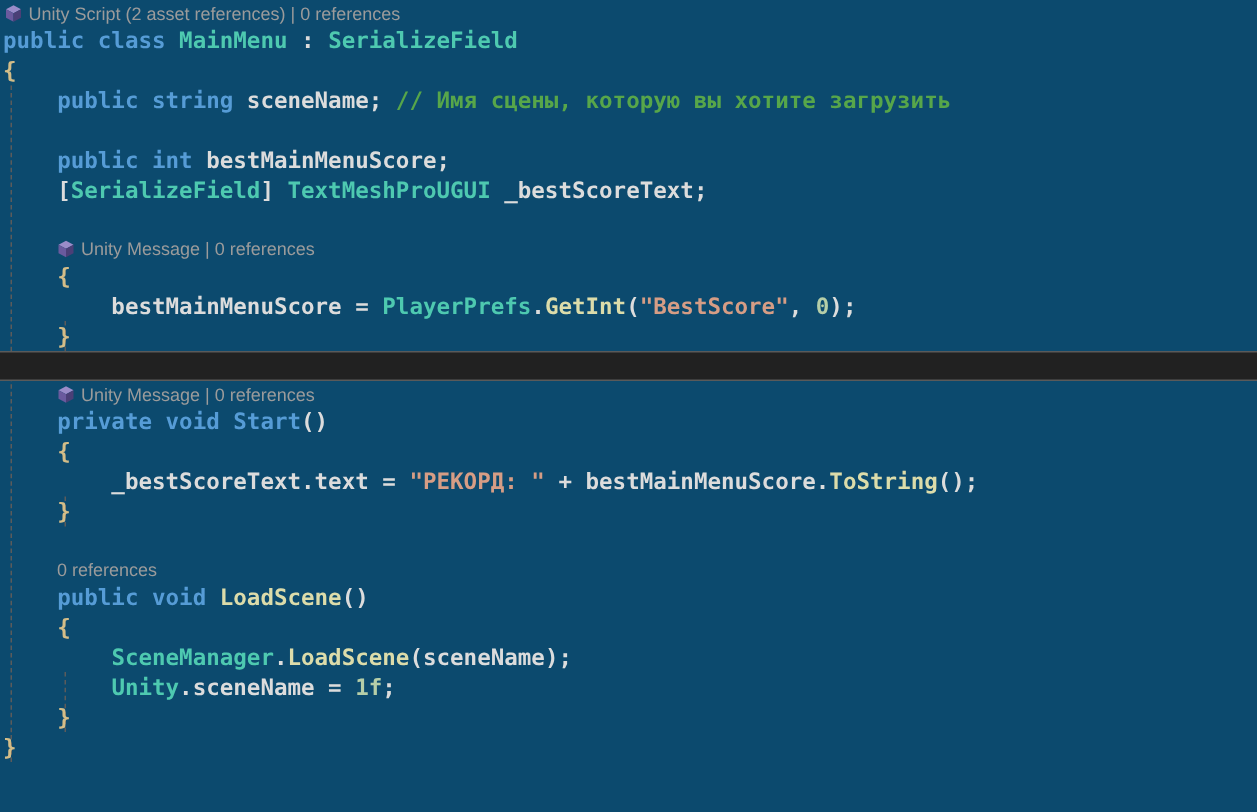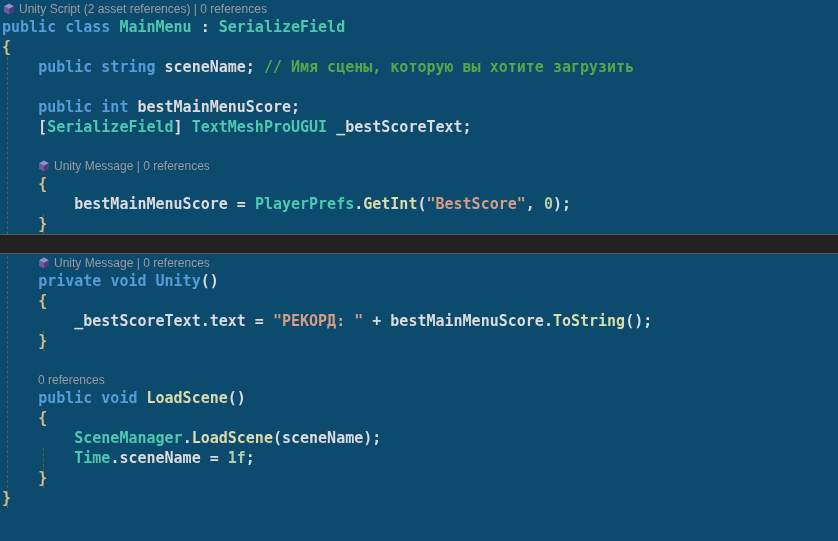--- a/index.html
+++ b/index.html
@@ -66,29 +66,29 @@
       </svg><span>Unity Message | 0 references</span></div>
     <div class="code-line"><span style="color: rgb(220, 220, 220);">    </span><span style="color: rgb(211, 189, 136);">{</span></div>
     <div class="code-line"><span style="color: rgb(220, 220, 220);">        bestMainMenuScore = </span><span style="color: rgb(78, 201, 176);">PlayerPrefs</span><span style="color: rgb(220, 220, 220);">.</span><span style="color: rgb(220, 220, 170);">GetInt</span><span style="color: rgb(220, 220, 220);">(</span><span style="color: rgb(214, 157, 133);">"BestScore"</span><span style="color: rgb(220, 220, 220);">, </span><span style="color: rgb(181, 206, 168);">0</span><span style="color: rgb(220, 220, 220);">);</span></div>
     <div class="code-line"><span style="color: rgb(220, 220, 220);">    </span><span style="color: rgb(211, 189, 136);">}</span></div>
     <div class="divider-band"></div>
     <div class="codelens-line" style="padding-left: 38px; color: rgb(155, 155, 155);"><svg class="cl-icon" viewBox="0 0 12 12">
         <polygon points="6,0.5 11,3.2 6,5.9 1,3.2" fill="#9a8cc9"></polygon>
         <polygon points="1,3.2 6,5.9 6,11.5 1,8.8" fill="#6a5a9e"></polygon>
         <polygon points="11,3.2 11,8.8 6,11.5 6,5.9" fill="#4b3f77"></polygon>
       </svg><span>Unity Message | 0 references</span></div>
-    <div class="code-line"><span style="color: rgb(220, 220, 220);">    </span><span style="color: rgb(86, 156, 214);">private </span><span style="color: rgb(86, 156, 214);">void </span><span style="color: rgb(86, 156, 214);">Unity</span><span style="color: rgb(220, 220, 220);">()</span></div>
+    <div class="code-line"><span style="color: rgb(220, 220, 220);">    </span><span style="color: rgb(86, 156, 214);">private </span><span style="color: rgb(86, 156, 214);">void </span><span style="color: rgb(86, 156, 214);">Start</span><span style="color: rgb(220, 220, 220);">()</span></div>
     <div class="code-line"><span style="color: rgb(220, 220, 220);">    </span><span style="color: rgb(211, 189, 136);">{</span></div>
     <div class="code-line"><span style="color: rgb(220, 220, 220);">        _bestScoreText.text = </span><span style="color: rgb(214, 157, 133);">"РЕКОРД: "</span><span style="color: rgb(220, 220, 220);"> + bestMainMenuScore</span><span style="color: rgb(220, 220, 220);">.</span><span style="color: rgb(220, 220, 170);">ToString</span><span style="color: rgb(220, 220, 220);">();</span></div>
     <div class="code-line"><span style="color: rgb(220, 220, 220);">    </span><span style="color: rgb(211, 189, 136);">}</span></div>
     <div class="code-line"></div>
     <div class="codelens-line" style="padding-left: 38px; color: rgb(155, 155, 155);"><span>0 references</span></div>
     <div class="code-line"><span style="color: rgb(220, 220, 220);">    </span><span style="color: rgb(86, 156, 214);">public </span><span style="color: rgb(86, 156, 214);">void </span><span style="color: rgb(220, 220, 170);">LoadScene</span><span style="color: rgb(220, 220, 220);">()</span></div>
     <div class="code-line"><span style="color: rgb(220, 220, 220);">    </span><span style="color: rgb(211, 189, 136);">{</span></div>
     <div class="code-line"><span style="color: rgb(220, 220, 220);">        </span><span style="color: rgb(78, 201, 176);">SceneManager</span><span style="color: rgb(220, 220, 220);">.</span><span style="color: rgb(220, 220, 170);">LoadScene</span><span style="color: rgb(220, 220, 220);">(</span><span style="color: rgb(220, 220, 220);">sceneName</span><span style="color: rgb(220, 220, 220);">);</span></div>
-    <div class="code-line"><span style="color: rgb(220, 220, 220);">        </span><span style="color: rgb(78, 201, 176);">Time</span><span style="color: rgb(220, 220, 220);">.sceneName = </span><span style="color: rgb(181, 206, 168);">1f</span><span style="color: rgb(220, 220, 220);">;</span></div>
+    <div class="code-line"><span style="color: rgb(220, 220, 220);">        </span><span style="color: rgb(78, 201, 176);">Unity</span><span style="color: rgb(220, 220, 220);">.sceneName = </span><span style="color: rgb(181, 206, 168);">1f</span><span style="color: rgb(220, 220, 220);">;</span></div>
     <div class="code-line"><span style="color: rgb(220, 220, 220);">    </span><span style="color: rgb(211, 189, 136);">}</span></div>
     <div class="code-line"><span style="color: rgb(211, 189, 136);">}</span></div>
     <div class="indent-guide" style="left: 7px; top: 57px; height: 451px;"></div>
     <div class="indent-guide" style="left: 43px; top: 214px; height: 20px;"></div>
     <div class="indent-guide" style="left: 43px; top: 331px; height: 20px;"></div>
     <div class="indent-guide" style="left: 43px; top: 448px; height: 40px;"></div>
   </div>
 
 </body></html>

